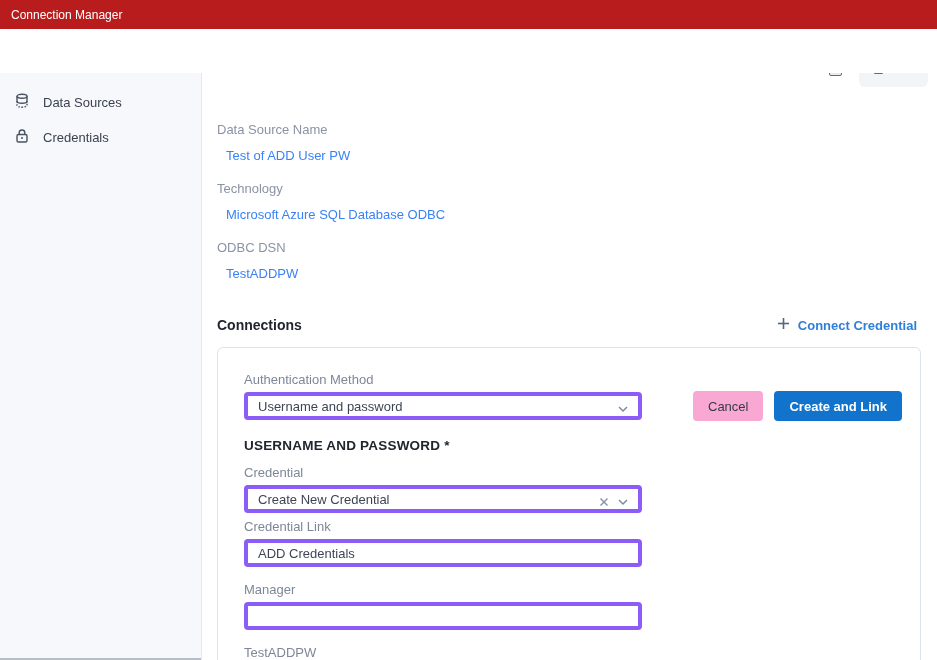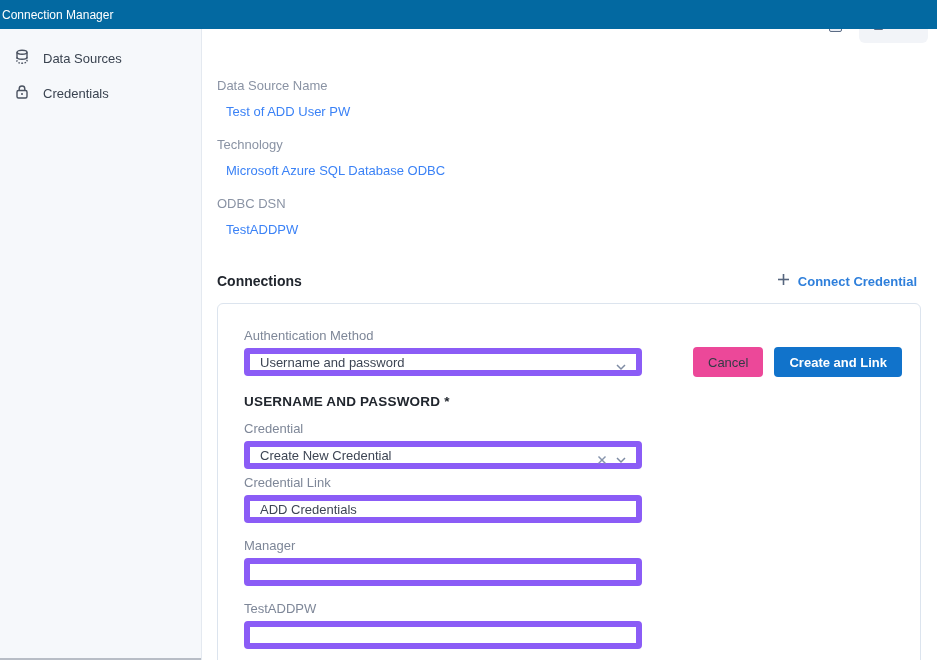--- a/index.html
+++ b/index.html
@@ -1,25 +1,25 @@
 <!DOCTYPE html>
 <html><head>
 <meta charset="utf-8">
 <style>
   * { margin:0; padding:0; box-sizing:border-box; }
   html,body { width:937px; height:660px; }
   body { font-family:"Liberation Sans","DejaVu Sans",sans-serif; background:#fff; overflow:hidden; }
   .screen { width:937px; height:660px; display:flex; flex-direction:column; position:relative; }
 
   
-  .app-header { height:29px; background:#0369a1; display:flex; align-items:center; padding-left:2px; flex:0 0 auto; }
+  .app-header { height:29px; background:#b91c1c; display:flex; align-items:center; padding-left:11px; flex:0 0 auto; }
   .app-header .title { color:#ffffff; font-size:12px; }
 
   
-  .layout { flex:1; display:flex; min-height:0; }
+  .layout { flex:1; display:flex; min-height:0;margin-top:44px; }
 
   
   .sidebar { width:202px; background:#f6f8fb; border-right:1px solid #e4e9f0; padding-top:12px; position:relative; }
   .side-item { display:flex; align-items:center; gap:13px; padding:8px 14px; font-size:13px; color:#3a4350; cursor:pointer; }
   .side-item svg { flex:0 0 auto; }
   .sidebar-bottom-edge { position:absolute; bottom:0; left:0; width:100%; height:2px; background:#b8bdc6; }
 
   
   .content { flex:1; position:relative; background:#fff; overflow:hidden; }
 
@@ -37,30 +37,30 @@
   
   .connections-row { display:flex; align-items:center; justify-content:space-between; padding:17px 20px 0 15px; }
   .connections-title { font-size:14px; font-weight:bold; color:#21262e; }
   .connect-link { display:flex; align-items:center; gap:8px; cursor:pointer;font-weight:bold; }
   .connect-link .link-text { font-size:13px; color:#2e7fdb; }
 
   
   .panel { margin:13px 16px 0 15px; border:1px solid #dce4ee; border-radius:6px; background:#fff; padding:24px 18px 24px 26px; }
 
   .form-label { font-size:13px; color:#7e8798; margin-bottom:5px; }
-  .control { width:398px; height:28px; border:6px solid #8b5cf6; border-radius:4px; background:#fff; font-size:13px; color:#3d4554; display:flex; align-items:center; padding:0 10px; position:relative; }
+  .control { width:398px; height:28px; border:4px solid #8b5cf6; border-radius:4px; background:#fff; font-size:13px; color:#3d4554; display:flex; align-items:center; padding:0 10px; position:relative; }
   .select { cursor:pointer; padding-right:30px; }
   .select .chev { position:absolute; right:9px; top:7px; }
   .select .clear-x { position:absolute; right:28px; top:7px; cursor:pointer; }
   input.control { display:block; padding:0 10px; outline:none; }
 
   .top-row { display:flex; justify-content:space-between; align-items:flex-end; }
   .btn-group { display:flex; gap:11px; margin-bottom:-1px; }
   .btn { height:30px; border:none; border-radius:4px; font-size:13px; cursor:pointer; font-family:inherit; }
-  .btn-cancel { background:#ec4899; color:#343b46; padding:0 15px; }
+  .btn-cancel { background:#f9a8d4; color:#343b46; padding:0 15px; }
   .btn-primary { background:#1173cb; color:#ffffff; padding:0 15px; font-weight:bold; }
 
   .section-title { margin-top:18px; font-size:13.5px; font-weight:bold; color:#21262e; letter-spacing:.2px; }
 
   .group { margin-top:12px; }
   .group.tight { margin-top:6px; }
   .group.roomy { margin-top:15px; }
 </style>
 </head>
 <body>

